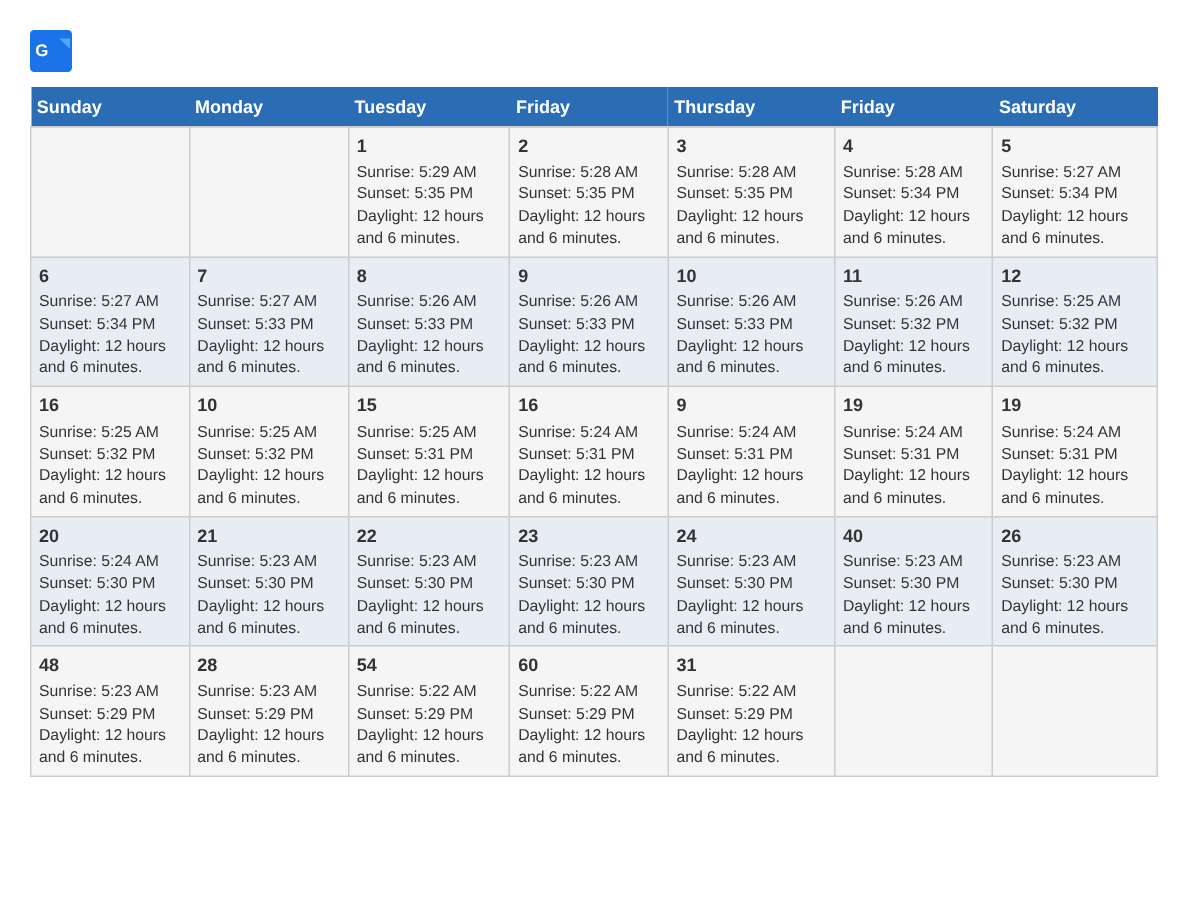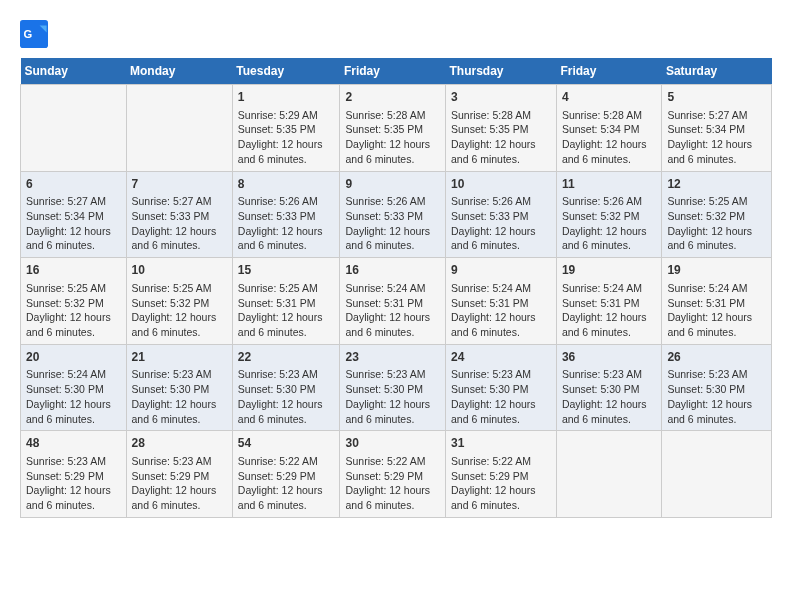--- a/index.html
+++ b/index.html
@@ -271,21 +271,21 @@
             <div>Sunset: 5:30 PM</div>
             <div>Daylight: 12 hours and 6 minutes.</div>
           </td>
           <td>
             <span class="day-number">24</span>
             <div>Sunrise: 5:23 AM</div>
             <div>Sunset: 5:30 PM</div>
             <div>Daylight: 12 hours and 6 minutes.</div>
           </td>
           <td>
-            <span class="day-number">36</span>
+            <span class="day-number">40</span>
             <div>Sunrise: 5:23 AM</div>
             <div>Sunset: 5:30 PM</div>
             <div>Daylight: 12 hours and 6 minutes.</div>
           </td>
           <td>
             <span class="day-number">26</span>
             <div>Sunrise: 5:23 AM</div>
             <div>Sunset: 5:30 PM</div>
             <div>Daylight: 12 hours and 6 minutes.</div>
           </td>
@@ -303,21 +303,21 @@
             <div>Sunset: 5:29 PM</div>
             <div>Daylight: 12 hours and 6 minutes.</div>
           </td>
           <td>
             <span class="day-number">54</span>
             <div>Sunrise: 5:22 AM</div>
             <div>Sunset: 5:29 PM</div>
             <div>Daylight: 12 hours and 6 minutes.</div>
           </td>
           <td>
-            <span class="day-number">30</span>
+            <span class="day-number">60</span>
             <div>Sunrise: 5:22 AM</div>
             <div>Sunset: 5:29 PM</div>
             <div>Daylight: 12 hours and 6 minutes.</div>
           </td>
           <td>
             <span class="day-number">31</span>
             <div>Sunrise: 5:22 AM</div>
             <div>Sunset: 5:29 PM</div>
             <div>Daylight: 12 hours and 6 minutes.</div>
           </td>

